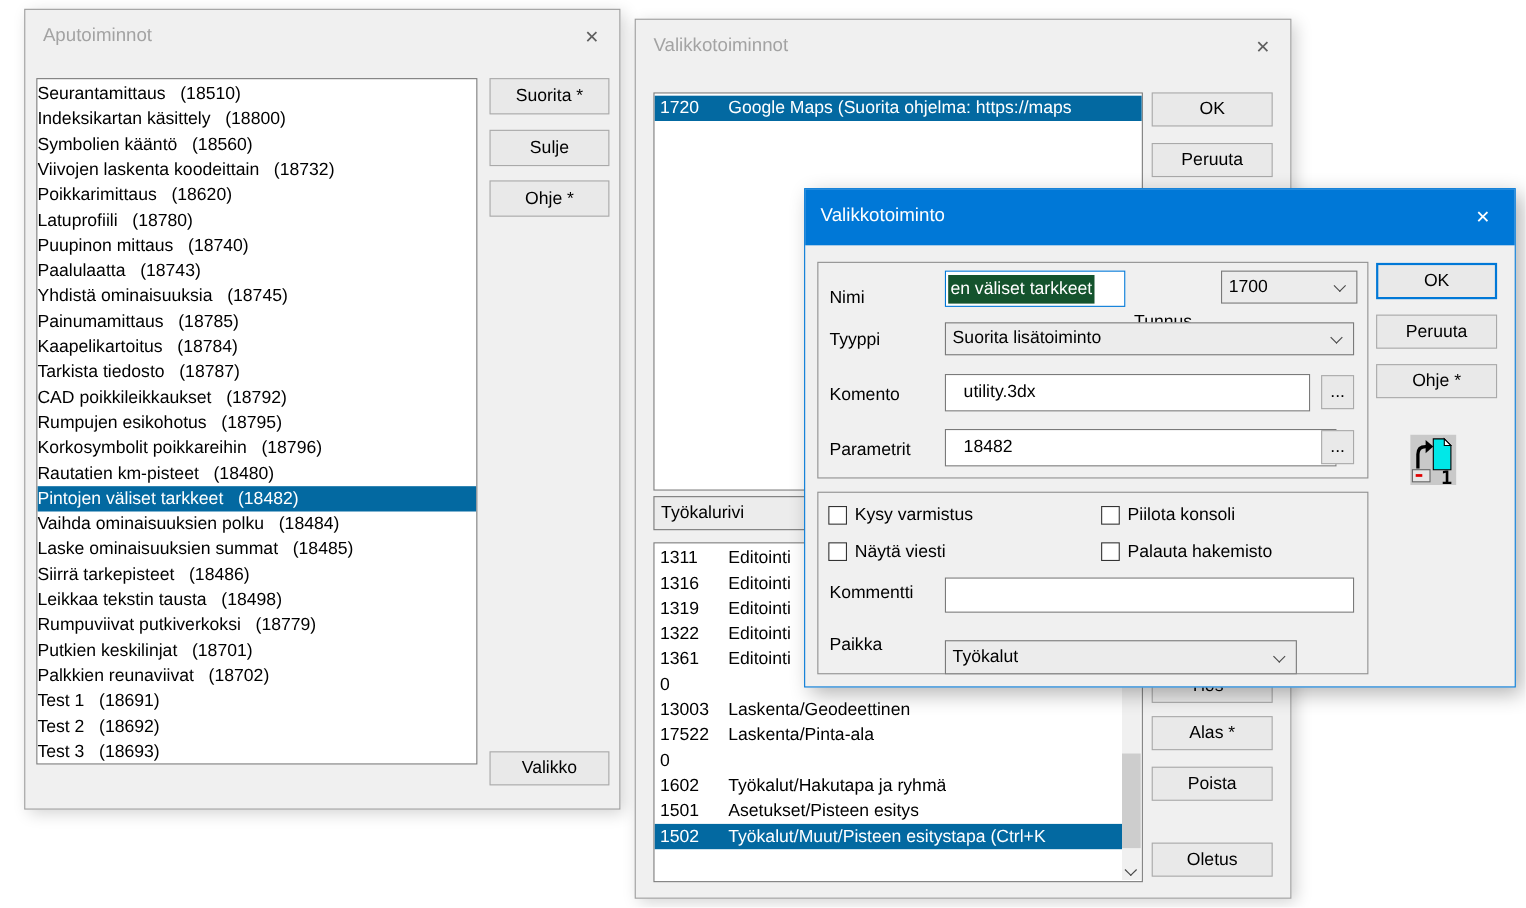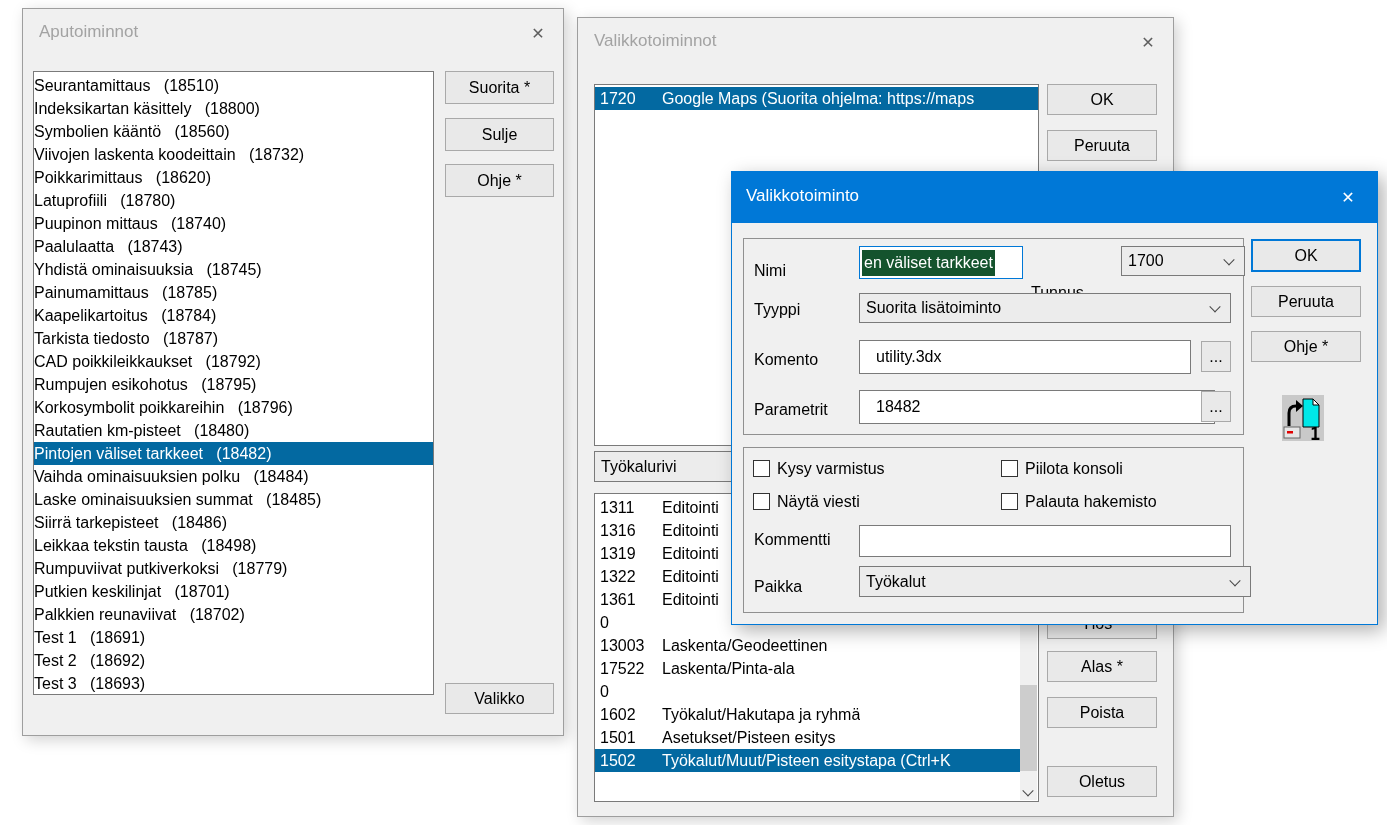--- a/index.html
+++ b/index.html
@@ -141,21 +141,21 @@
     </div>
 
     <div class="group" style="left:11px;top:66px;width:499px;height:195px;"></div>
 
     <span class="lab" style="left:22px;top:90px;">Nimi</span>
     <div class="input focus" style="left:127px;top:74px;width:164px;height:33px;">
       <span class="selhl">en väliset tarkkeet</span>
     </div>
 
     <span class="lab" style="left:299px;top:90px;margin-top:22px;">Tunnus</span>
-    <div class="combo" style="left:389px;top:74px;width:124px;height:30px;">
+    <div class="combo" style="left:378px;top:74px;width:124px;height:30px;">
       <span>1700</span>
       <span class="chev"></span>
     </div>
 
     <span class="lab" style="left:22px;top:129px;">Tyyppi</span>
     <div class="combo" style="left:127px;top:121px;width:372px;height:30px;">
       <span>Suorita lisätoiminto</span>
       <span class="chev"></span>
     </div>
 
@@ -181,21 +181,21 @@
     <span class="lab" style="left:293px;top:288px;">Piilota konsoli</span>
     <span class="cb" style="left:269px;top:321px;"></span>
     <span class="lab" style="left:293px;top:321px;">Palauta hakemisto</span>
 
     <span class="lab" style="left:22px;top:359px;">Kommentti</span>
     <div class="input" style="left:127px;top:353px;width:372px;height:32px;">
       <span></span>
     </div>
 
     <span class="lab" style="left:22px;top:406px;">Paikka</span>
-    <div class="combo" style="left:127px;top:394px;width:392px;height:31px;">
+    <div class="combo" style="left:127px;top:410px;width:320px;height:31px;">
       <span>Työkalut</span>
       <span class="chev"></span>
     </div>
 
     <button class="btn primary" style="left:519px;top:67px;width:110px;height:33px;">OK</button>
     <button class="btn" style="left:519px;top:114px;width:110px;height:31px;">Peruuta</button>
     <button class="btn" style="left:519px;top:159px;width:110px;height:31px;">Ohje *</button>
 
     <span class="icon-box" style="left:550px;top:223px;width:42px;height:46px;">
       <svg width="42" height="46" viewBox="0 0 42 46">

